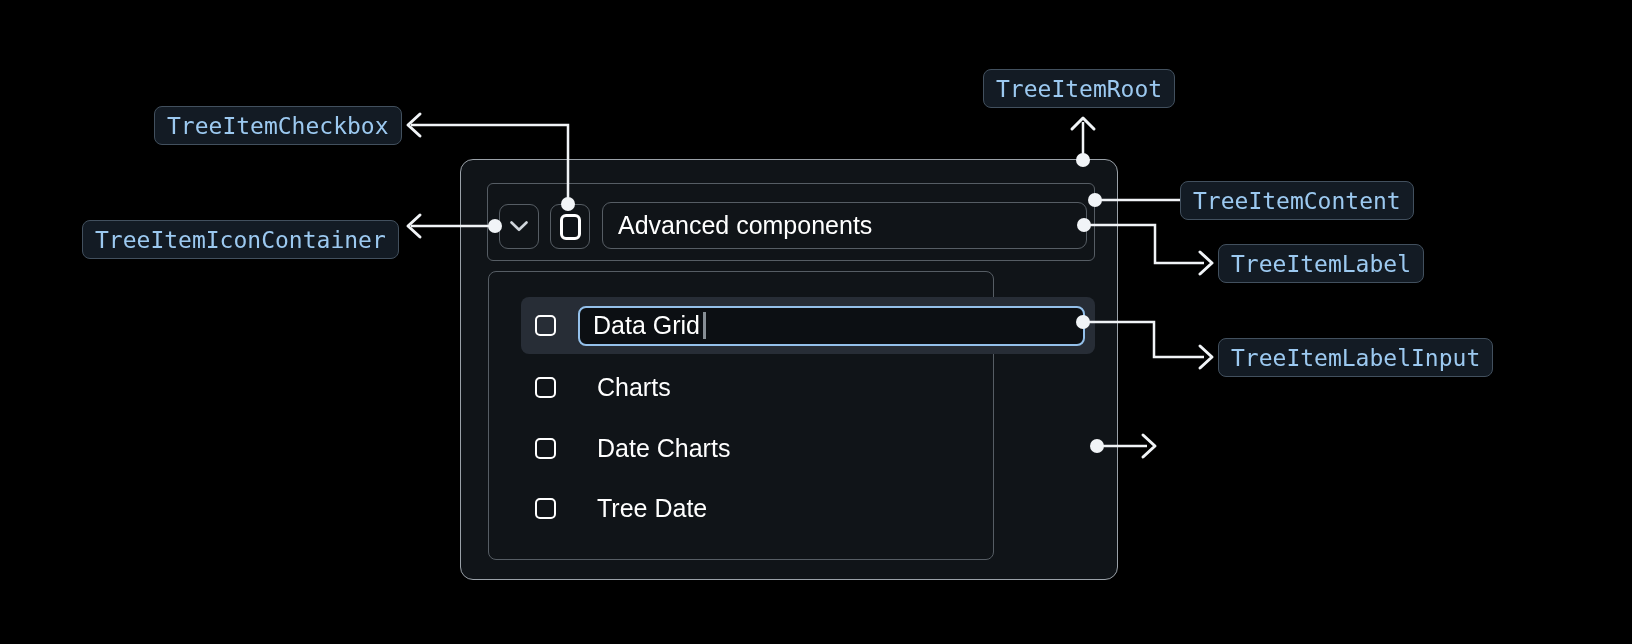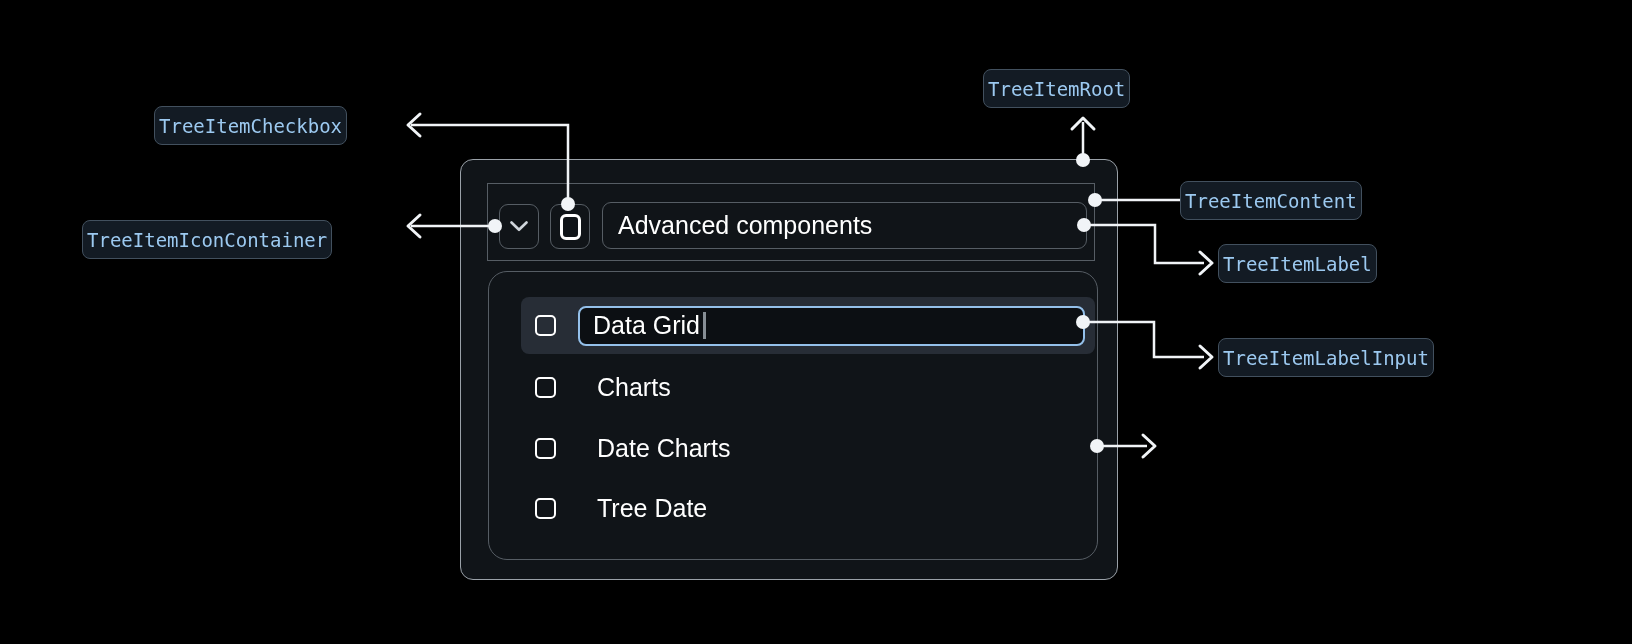--- a/index.html
+++ b/index.html
@@ -24,21 +24,21 @@
     position:relative;width:1632px;height:644px;background:var(--background);
     overflow:hidden;font-family:"Liberation Sans",sans-serif;
   }
   
   .tree-root{
     position:absolute;left:460px;top:159px;width:658px;height:421px;
     background:var(--surface-bg);border:1.5px solid var(--root-border);border-radius:13px;
   }
   .tree-content{
     position:absolute;left:26px;top:23px;width:608px;height:78px;
-    border:1.5px solid var(--inner-border);border-radius:0;
+    border:1.5px solid var(--inner-border);border-radius:6px;
   }
   .icon-box{
     position:absolute;left:11px;top:20px;width:40px;height:45px;
     border:1.5px solid var(--inner-border);border-radius:9px;
     display:flex;align-items:center;justify-content:center;cursor:pointer;
   }
   .cb-box{
     position:absolute;left:62px;top:20px;width:40px;height:45px;
     border:1.5px solid var(--inner-border);border-radius:9px;
     display:flex;align-items:center;justify-content:center;cursor:pointer;
@@ -46,22 +46,22 @@
   .cb-glyph{
     width:21px;height:26px;border:3px solid var(--item-text);border-radius:6px;
   }
   .header-label-box{
     position:absolute;left:114px;top:18px;width:485px;height:47px;
     border:1.5px solid var(--inner-border);border-radius:9px;
     display:flex;align-items:center;padding-left:15px;
     color:var(--item-text);font-size:25px;
   }
   .tree-group{
-    position:absolute;left:27px;top:111px;width:610px;height:289px;
-    border:1.5px solid var(--inner-border);border-radius:19px;
+    position:absolute;left:27px;top:111px;width:506px;height:289px;
+    border:1.5px solid var(--inner-border);border-radius:8px;
   }
   .row{
     position:absolute;left:32px;width:574px;height:56px;
     display:flex;align-items:center;padding-left:14px;cursor:pointer;
   }
   .row .checkbox{
     width:21px;height:21px;border:2.5px solid var(--item-text);border-radius:5px;flex:none;
   }
   .row .row-label{
     margin-left:41px;color:var(--item-text);font-size:25px;white-space:nowrap;
@@ -74,23 +74,23 @@
     border:2px solid var(--input-border);border-radius:8px;
     display:flex;align-items:center;padding-left:13px;
     color:var(--item-text);font-size:25px;white-space:nowrap;
   }
   .caret{
     display:inline-block;width:3px;height:27px;background:var(--caret);margin-left:3px;
   }
   
   .chip{
     position:absolute;height:39px;display:flex;align-items:center;
-    padding:0 4px;background:var(--chip-bg);
+    padding:0 12px;background:var(--chip-bg);
     border:1.5px solid var(--chip-border);border-radius:8px;
-    color:var(--chip-text);font-family:"DejaVu Sans Mono",monospace;font-size:19px;
+    color:var(--chip-text);font-family:"DejaVu Sans Mono",monospace;font-size:23px;
     white-space:nowrap;
   }
   
   .overlay{position:absolute;left:0;top:0;pointer-events:none;}
   .overlay path{stroke:var(--connector);stroke-width:2.5;fill:none;}
   .overlay .head{stroke-width:3;stroke-linecap:round;stroke-linejoin:round;}
   .overlay circle{fill:var(--connector);stroke:none;}
 </style>
 </head>
 <body>

